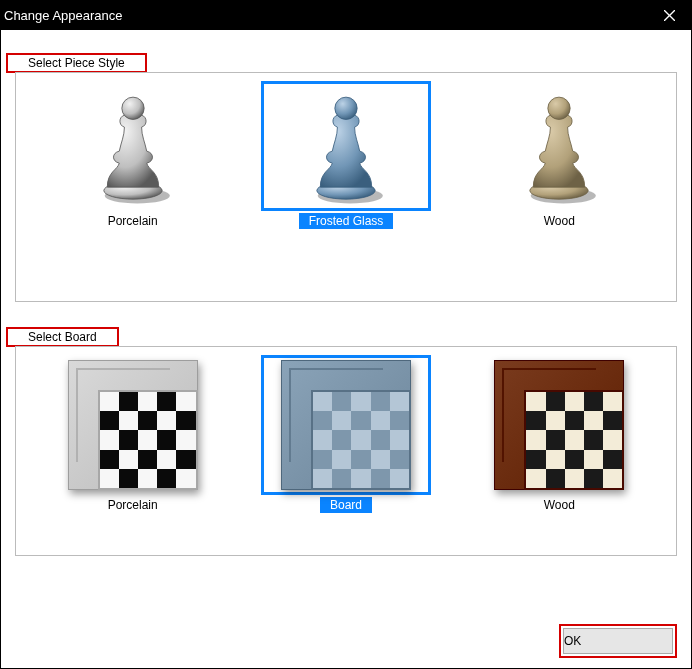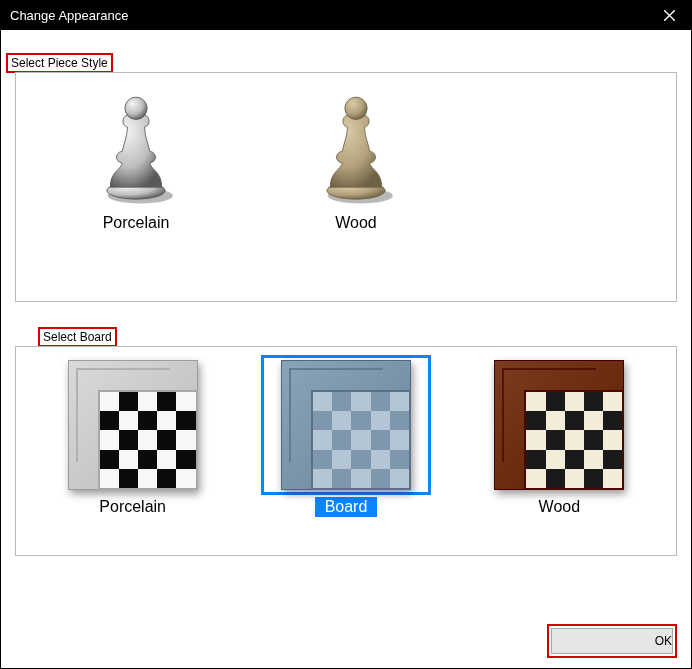--- a/index.html
+++ b/index.html
@@ -12,21 +12,21 @@
     color: #000;
     background: #000;
     overflow: hidden;
   }
   .titlebar {
     height: 30px;
     background: #000;
     color: #fff;
     display: flex;
     align-items: center;
-    padding-left: 10px;
+    padding-left: 4px;
     font-size: 13px;
   }
   .titlebar .spacer { flex: 1; }
   .close-btn {
     width: 45px;
     height: 30px;
     display: flex;
     align-items: center;
     justify-content: center;
     color: #fff;
@@ -39,27 +39,27 @@
     right: 1px;
     top: 30px;
     bottom: 1px;
     background: #fff;
     box-sizing: border-box;
   }
 
   .section-label {
     position: absolute;
     font-size: 12px;
-    padding: 1px 3px;
+    padding: 1px 20px;
   }
   .redbox {
     border: 2px solid #d40000;
   }
   #label-piece { left: 5px; top: 23px; }
-  #label-board { left: 5px; top: 297px; margin-left: 32px; }
+  #label-board { left: 5px; top: 297px; }
 
   .panel {
     position: absolute;
     left: 14px;
     right: 14px;
     border: 1px solid #bbb;
     background: #fff;
     box-sizing: border-box;
   }
   #panel-piece { top: 42px; height: 230px; }
@@ -85,21 +85,21 @@
     justify-content: center;
     box-sizing: border-box;
   }
   .panel-board .thumb-wrap { height: 140px; }
   .selected .thumb-wrap {
     border: 3px solid #0a84ff;
   }
   .opt-label {
     margin-top: 2px;
     padding: 1px 10px;
-    font-size: 16px;
+    font-size: 12px;
   }
   .selected .opt-label {
     background: #0a84ff;
     color: #fff;
   }
 
   
   .pawn-svg { width: 90px; height: 120px; }
 
   
@@ -137,28 +137,28 @@
   .checkbox-row input { margin: 0; }
 
   .button-row {
     position: absolute;
     right: 14px;
     bottom: 10px;
     display: flex;
     gap: 8px;
   }
   .btn {
-    width: 122px;
+    width: 110px;
     height: 26px;
     background: #e6e6e6;
     border: 1px solid #aaa;
     font-size: 12px;
     display: flex;
     align-items: center;
-    justify-content: flex-end;
+    justify-content: flex-start;
     cursor: pointer;
     box-sizing: border-box;
   }
   #btn-ok-wrap {
     border: 2px solid #d40000;
     padding: 2px;
   }
 </style>
 </head>
 <body>
@@ -195,20 +195,40 @@
     <ellipse cx="55" cy="128" rx="38" ry="9" fill="rgba(0,0,0,0.28)"></ellipse>
     <g fill="url(#gbfbfbf)" stroke="#5a5a5a" stroke-width="1">
       <ellipse cx="50" cy="122" rx="34" ry="10"></ellipse>
       <path d="M20 118 C20 100 32 98 34 90 C25 88 25 78 34 76 C36 66 40 58 40 48 C33 46 33 36 40 34 C40 22 60 22 60 34 C67 36 67 46 60 48 C60 58 64 66 66 76 C75 78 75 88 66 90 C68 98 80 100 80 118 Z"></path>
       <circle cx="50" cy="26" r="13"></circle>
     </g>
   </svg>
           </div>
     <div class="opt-label">Porcelain</div>
         </div>
+        <div class="option selected">
+    <div class="thumb-wrap">
+  <svg class="pawn-svg" viewBox="0 0 100 140">
+    <defs>
+      <radialGradient id="g7196b6" cx="35%" cy="30%" r="75%">
+        <stop offset="0%" stop-color="#bcd2e6"></stop>
+        <stop offset="60%" stop-color="#7196b6"></stop>
+        <stop offset="100%" stop-color="#3a5f7e"></stop>
+      </radialGradient>
+    </defs>
+    <ellipse cx="55" cy="128" rx="38" ry="9" fill="rgba(0,0,0,0.28)"></ellipse>
+    <g fill="url(#g7196b6)" stroke="#3a5f7e" stroke-width="1">
+      <ellipse cx="50" cy="122" rx="34" ry="10"></ellipse>
+      <path d="M20 118 C20 100 32 98 34 90 C25 88 25 78 34 76 C36 66 40 58 40 48 C33 46 33 36 40 34 C40 22 60 22 60 34 C67 36 67 46 60 48 C60 58 64 66 66 76 C75 78 75 88 66 90 C68 98 80 100 80 118 Z"></path>
+      <circle cx="50" cy="26" r="13"></circle>
+    </g>
+  </svg>
+          </div>
+    <div class="opt-label">Frosted Glass</div>
+        </div>
         <div class="option">
     <div class="thumb-wrap">
   <svg class="pawn-svg" viewBox="0 0 100 140">
     <defs>
       <radialGradient id="gb2a17a" cx="35%" cy="30%" r="75%">
         <stop offset="0%" stop-color="#d9caa8"></stop>
         <stop offset="60%" stop-color="#b2a17a"></stop>
         <stop offset="100%" stop-color="#6e6246"></stop>
       </radialGradient>
     </defs>

